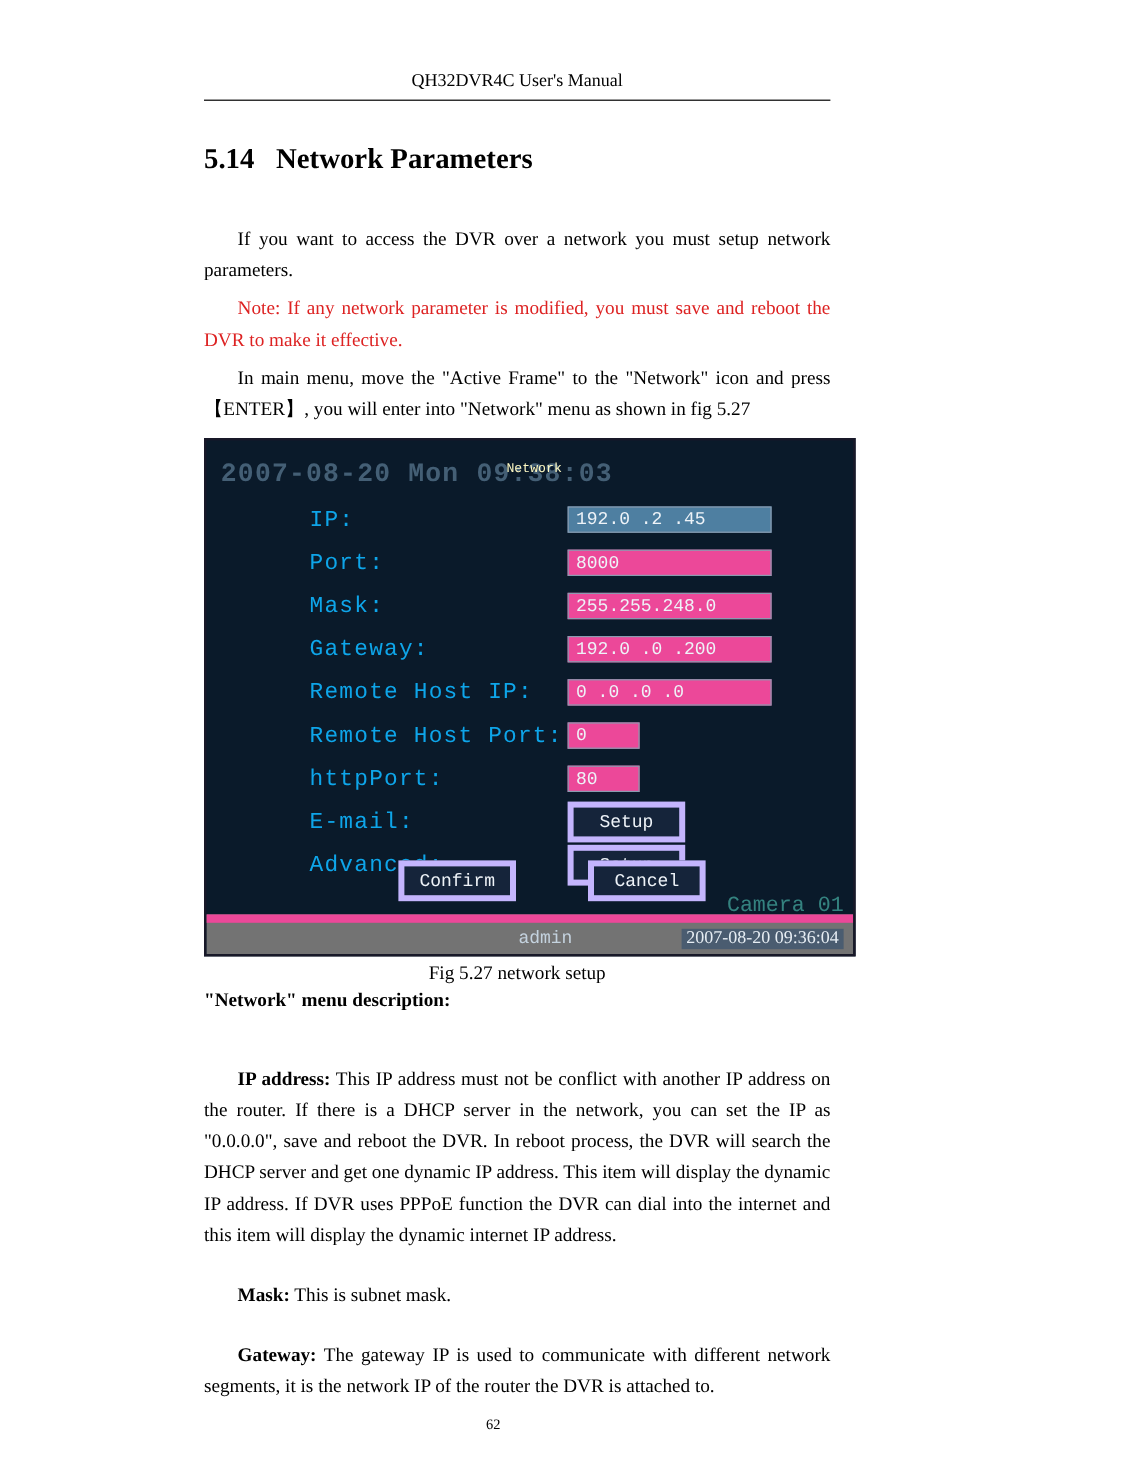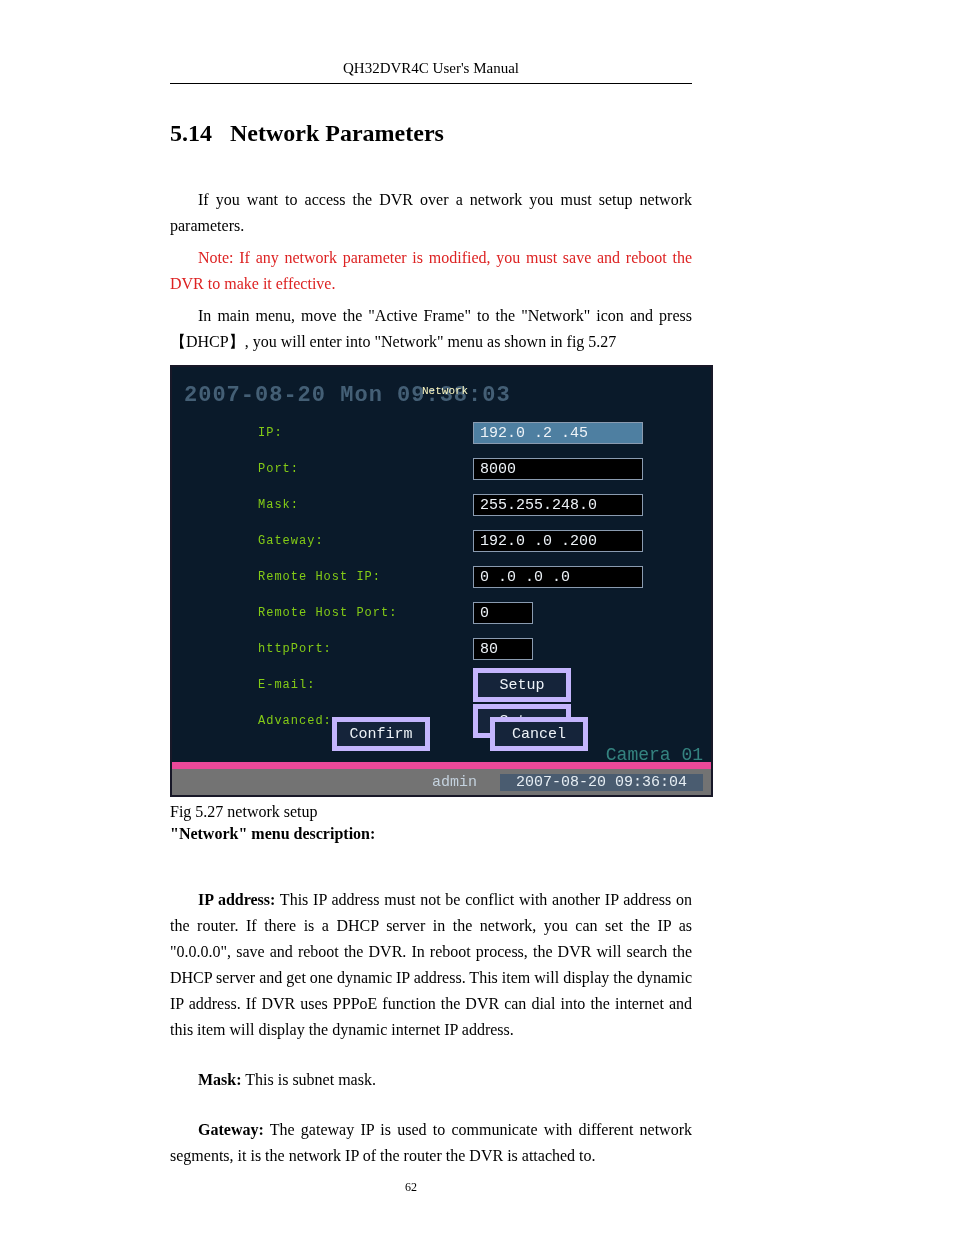--- a/index.html
+++ b/index.html
@@ -75,26 +75,26 @@
     left: 86px;
     width: 430px;
   }
   .fig-row {
     display: flex;
     align-items: center;
     height: 36px;
   }
   .fig-label {
     width: 215px;
-    color: #84cc16;
-    font-size: 12px;
+    color: #0ea5e9;
+    font-size: 19px;
     letter-spacing: 1px;
   }
   .fig-field {
-    background: #000000;
+    background: #ec4899;
     border: 1px solid #8a9bb0;
     color: #eef3f8;
     height: 22px;
     padding: 0 6px;
     font-size: 15px;
     font-family: inherit;
     box-sizing: border-box;
     display: flex;
     align-items: center;
   }
@@ -133,22 +133,23 @@
     left: 0; right: 0; bottom: 0;
     height: 26px;
     background: #737373;
     border-top: 7px solid #ec4899;
     display: flex;
     align-items: center;
     font-size: 15px;
     color: #c4d2de;
   }
   .fig-statusbar .admin  { position:absolute; left: 260px; }
-  .fig-statusbar .ftime  { position:absolute; right: 8px; background:#4a5c70; padding:0 16px; color:#e6edf3;}
+  .fig-statusbar .ftime  { position:absolute; right: 8px; background:#4a5c70; padding:0 4px; color:#e6edf3;font-family:Liberation Serif, serif;}
   .caption {
+    text-align: center;
     font-size: 16px;
     margin: 4px 0 4px 0;
   }
   .subhead {
     font-weight: bold;
     font-size: 16px;
     margin: 0 0 44px 0;
   }
   .para-block p { margin: 0 0 24px 0; }
   .page-number {
@@ -167,21 +168,21 @@
   <hr class="header-rule">
 
   <h2 class="section-heading">
     <span class="num">5.14</span><span>Network Parameters</span>
   </h2>
 
   <div class="body-text">
     <p>If you want to access the DVR over a network you must setup network parameters.</p>
     <p class="red">Note: If any network parameter is modified, you must save and reboot the DVR to make it effective.</p>
     <p>
-      <span>In main menu, move the "Active Frame" to the "Network" icon and press</span><span class="brackets">【DHCP】</span><span>, you will enter into "Network" menu as shown in fig 5.27</span>
+      <span>In main menu, move the "Active Frame" to the "Network" icon and press</span><span class="brackets">【ENTER】</span><span>, you will enter into "Network" menu as shown in fig 5.27</span>
     </p>
   </div>
 
   <div class="figure">
     <div class="fig-bgdate">2007-08-20 Mon 09:38:03</div>
     <div class="fig-title">Network</div>
 
     <div class="fig-rows">
       <div class="fig-row">
         <div class="fig-label">IP:</div>

